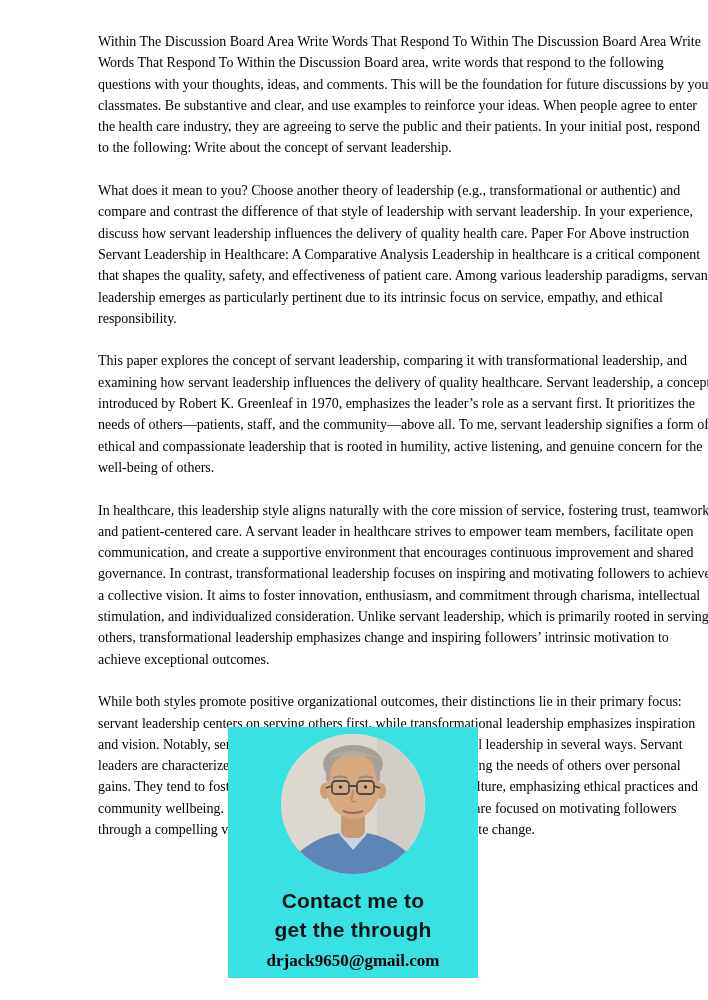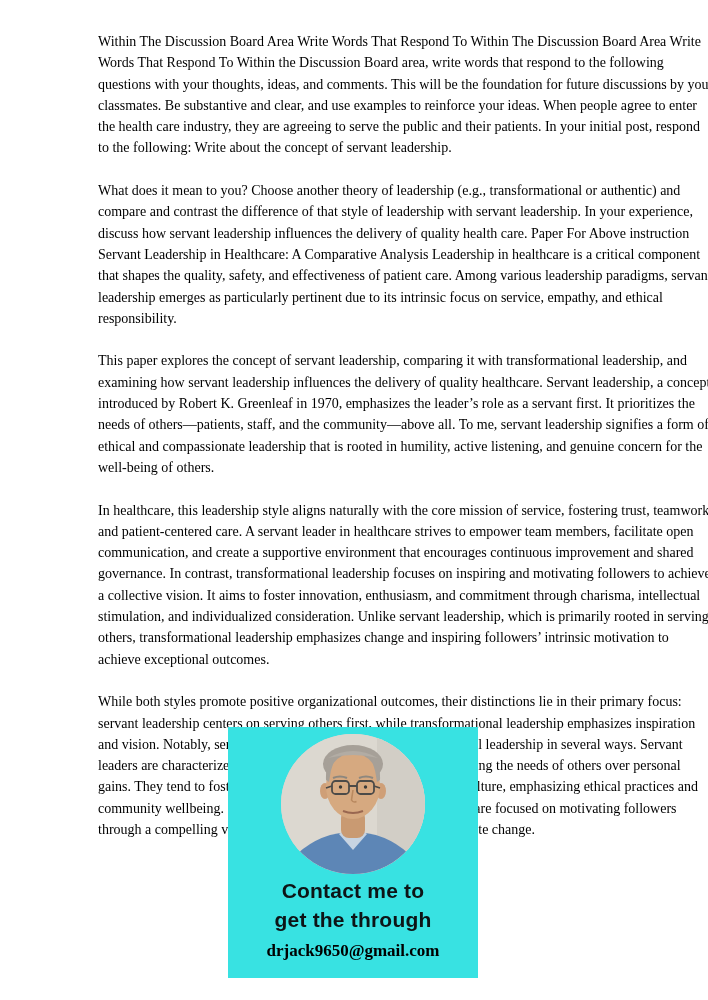--- a/index.html
+++ b/index.html
@@ -36,21 +36,21 @@
   }
   .photo-oval {
     width: 144px;
     height: 140px;
     margin: 7px auto 0 auto;
     border-radius: 50%;
     overflow: hidden;
     background: #d9d5cd;
   }
   .photo-oval svg { display: block; width: 100%; height: 100%; }
-  .cta-block { margin-top: 2px; }
+  .cta-block { margin-top: 12px; }
   .cta-line {
     font-weight: bold;
     font-size: 21px;
     line-height: 29px;
     color: #0d1416;
     letter-spacing: 0.2px;
   }
   .email-line {
     margin-top: 7px;
     font-family: "Liberation Serif", serif;

